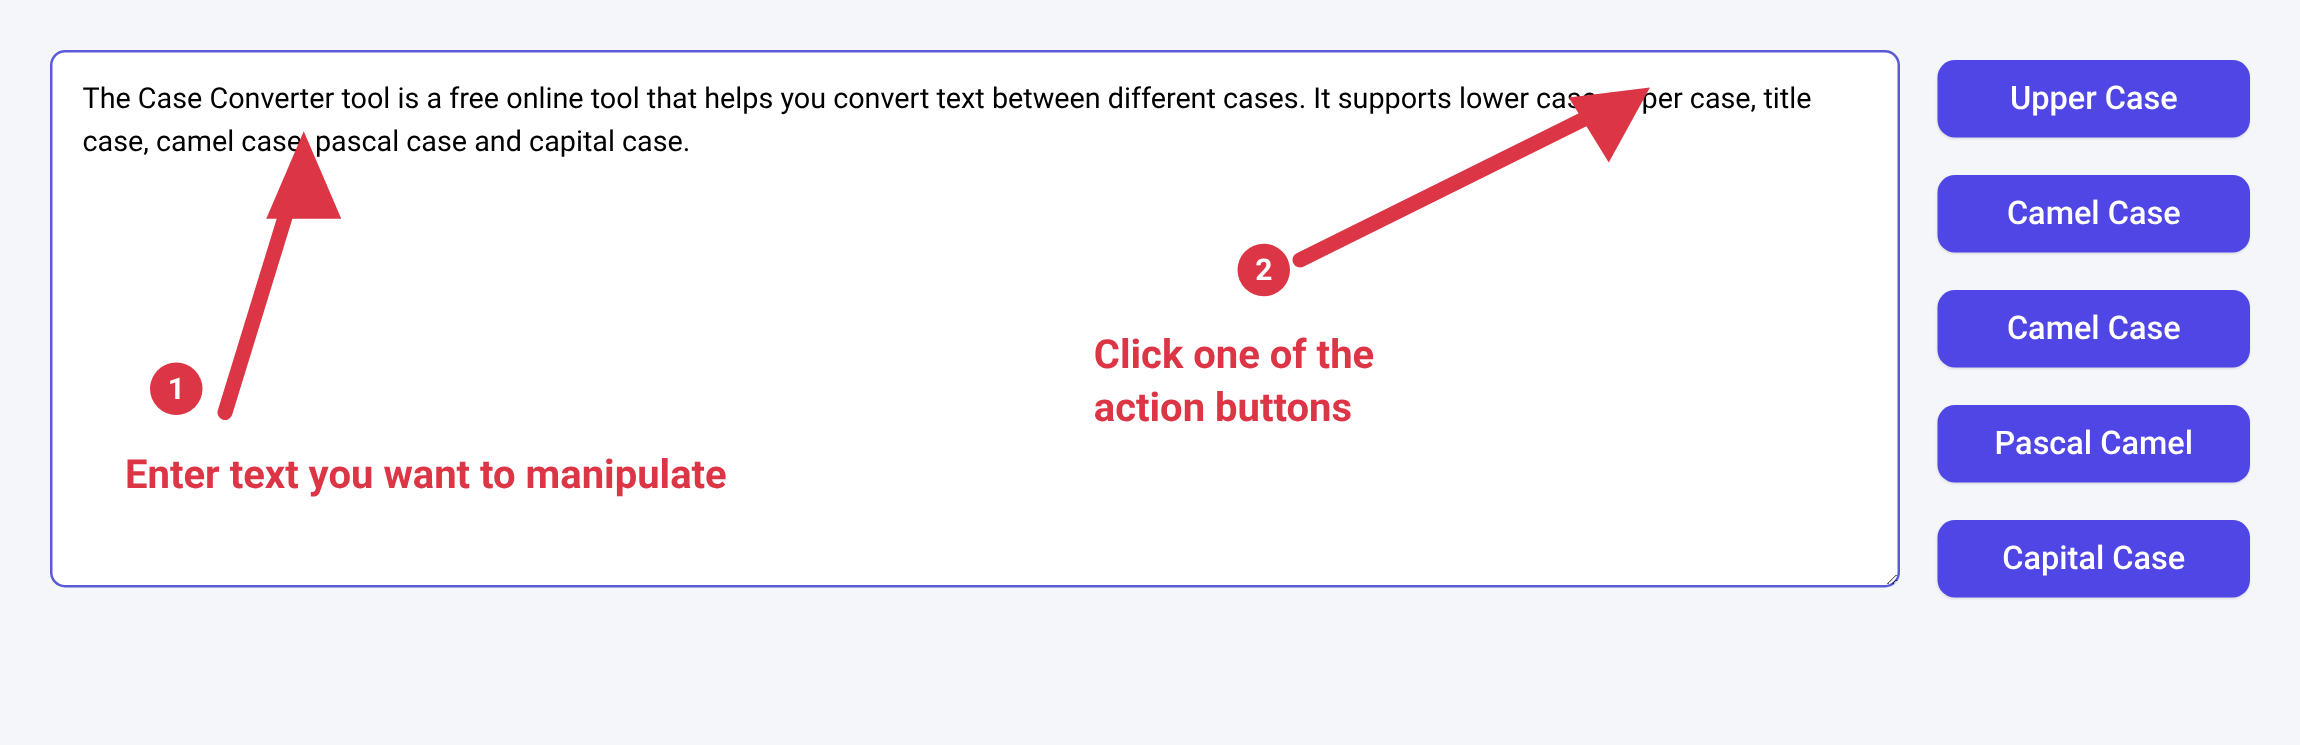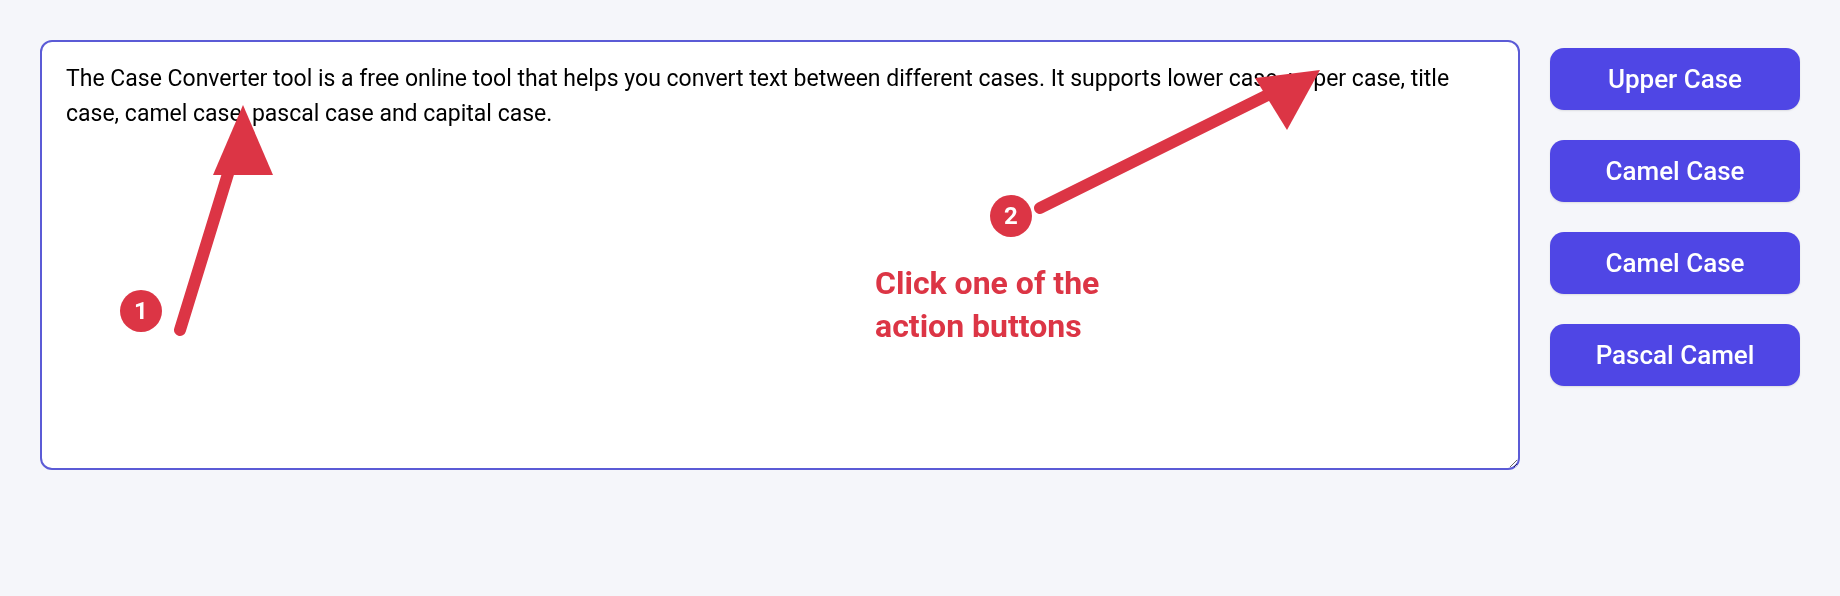--- a/index.html
+++ b/index.html
@@ -92,20 +92,21 @@
 
 <div class="container">
   <div class="textarea-wrapper">
     <textarea class="main-textarea" style="">The Case Converter tool is a free online tool that helps you convert text between different cases. It supports lower case, upper case, title case, camel case, pascal case and capital case. </textarea>
   </div>
   <div class="button-column">
     <button class="action-button">Upper Case</button>
     <button class="action-button">Camel Case</button>
     <button class="action-button">Camel Case</button>
     <button class="action-button">Pascal Camel</button>
+    <button class="action-button">Capital Case</button>
   </div>
 </div>
 
 <div class="annotation-overlay">
   <svg width="1840" height="596" style="position:absolute;top:0;left:0;">
     <defs>
       <marker id="arrowhead1" markerWidth="12" markerHeight="12" refX="6" refY="6" orient="auto" markerUnits="userSpaceOnUse">
         <path d="M0,0 L12,6 L0,12 L3,6 Z" fill="#dc3545"></path>
       </marker>
       <marker id="arrowhead2" markerWidth="12" markerHeight="12" refX="6" refY="6" orient="auto" markerUnits="userSpaceOnUse">
@@ -114,17 +115,18 @@
     </defs>
 
     <path d="M 180 330 L 243 125" stroke="#dc3545" stroke-width="12" fill="none" marker-end="url(#arrowhead1)" stroke-linecap="round"></path>
     <polygon points="243,105 213,175 273,175" fill="#dc3545"></polygon>
 
     <path d="M 1040 208 L 1298 80" stroke="#dc3545" stroke-width="12" fill="none" stroke-linecap="round"></path>
     <polygon points="1320,70 1255,78 1287,130" fill="#dc3545"></polygon>
   </svg>
 
   <div class="badge" style="left:120px; top:290px;">1</div>
+  <div class="annotation-text" style="left:100px; top:358px;">Enter text you want to manipulate</div>
 
   <div class="badge" style="left:990px; top:195px;">2</div>
   <div class="annotation-text" style="left:875px; top:262px; white-space:pre-line;">Click one of the
 action buttons</div>
 </div>
 
 </body></html>

